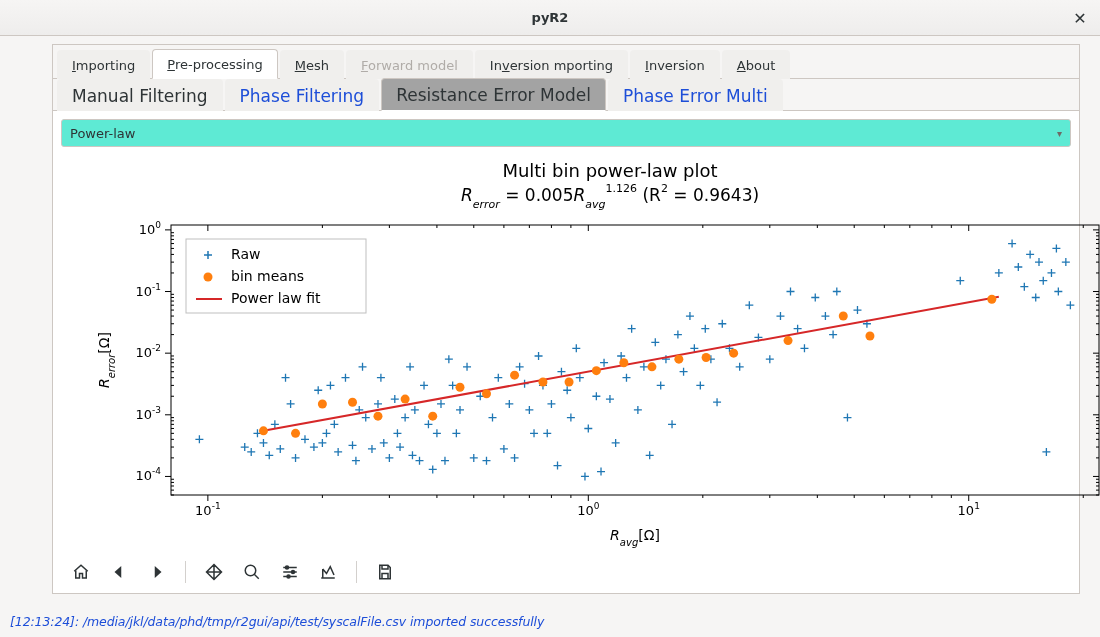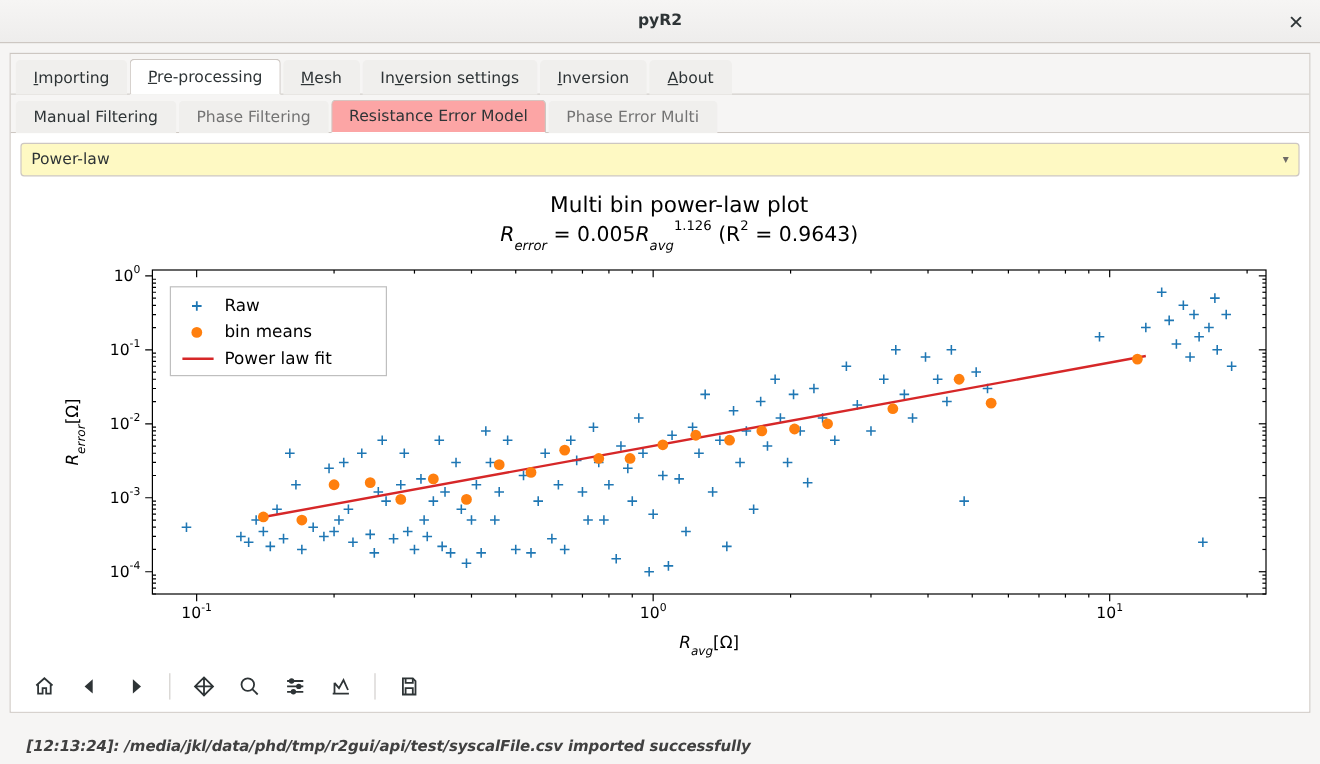--- a/index.html
+++ b/index.html
@@ -27,21 +27,22 @@
     position: absolute;
     right: 10px;
     top: 8px;
     width: 20px; height: 20px;
     display: flex; align-items: center; justify-content: center;
     cursor: pointer;
     font-size: 16px;
     color: #2e3436;
   }
   .outer-pad {
-    padding: 8px 8px 0 8px;
+    padding: 8px 20px 0 8px;
+    margin-left: 44px;
   }
   .notebook {
     background: #fff;
     border: 1px solid #cdc7c2;
     position: relative;
   }
   .tab-row {
     display: flex;
     align-items: flex-end;
     background: #f6f5f4;
@@ -86,38 +87,38 @@
     border: 1px solid transparent;
     border-bottom: none;
     border-top-left-radius: 4px;
     border-top-right-radius: 4px;
     background: #f0efed;
     color: #2e3436;
     cursor: pointer;
     margin-right: 2px;
     position: relative;
     top: 1px;
-    font-size: 13px;
+    font-size: 17px;
   }
   .sub-tab.active {
-    background: #fca5a5;
+    background: #a3a3a3;
     border-color: #cdc7c2;
     border-bottom: 1px solid #fff;
   }
-  .sub-tab.disabled { color: #737373; cursor: default; }
+  .sub-tab.disabled { color: #1d4ed8; cursor: default; }
   .content-area {
     background: #fff;
     padding: 8px;
   }
   .combo {
     width: 100%;
     height: 28px;
     border: 1px solid #cdc7c2;
     border-radius: 3px;
-    background: #fef9c3;
+    background: #5eead4;
     display: flex;
     align-items: center;
     padding: 0 8px;
     cursor: pointer;
     position: relative;
   }
   .combo-text { flex: 1; font-size: 13px; color: #2e3436; }
   .combo-arrow { font-size: 10px; color: #6e6a66; }
   .plot-wrap { margin-top: 8px; }
   .plot-svg { display: block; }
@@ -132,44 +133,44 @@
     display: inline-flex; align-items: center; justify-content: center;
     cursor: pointer;
     color: #2e3436;
   }
   .mpl-sep {
     width: 1px; height: 22px; background: #d3d0cd; margin: 0 2px;
   }
   .statusbar {
     position: absolute;
     bottom: 8px;
-    left: 22px;
+    left: 10px;
     font-style: italic;
     font-size: 12.5px;
-    color: #404040;
+    color: #1d4ed8;
     letter-spacing: -0.1px;
-    font-weight: bold;
   }
 </style>
 </head>
 <body>
 
 <div class="titlebar">
   <span class="titlebar-title">pyR2</span>
   <span class="titlebar-close">✕</span>
 </div>
 
 <div class="outer-pad">
   <div class="notebook">
 
     <div class="tab-row">
       <div class="tab"><span class="mnemonic">I</span><span></span><span>mporting</span></div>
       <div class="tab active"><span class="mnemonic">P</span><span>re-processing</span></div>
       <div class="tab"><span class="mnemonic">M</span><span>esh</span></div>
-      <div class="tab"><span>In</span><span class="mnemonic">v</span><span>ersion settings</span></div>
+      <div class="tab disabled"><span class="mnemonic">F</span><span>orward model</span></div>
+      <div class="tab"><span>In</span><span class="mnemonic">v</span><span>ersion mporting</span></div>
       <div class="tab"><span class="mnemonic">I</span><span>nversion</span></div>
       <div class="tab"><span class="mnemonic">A</span><span>bout</span></div>
     </div>
 
     <div class="sub-tab-row">
       <div class="sub-tab"><span>Manual Filtering</span></div>
       <div class="sub-tab disabled"><span>Phase Filtering</span></div>
       <div class="sub-tab active"><span>Resistance Error Model</span></div>
       <div class="sub-tab disabled"><span>Phase Error Multi</span></div>
     </div>

